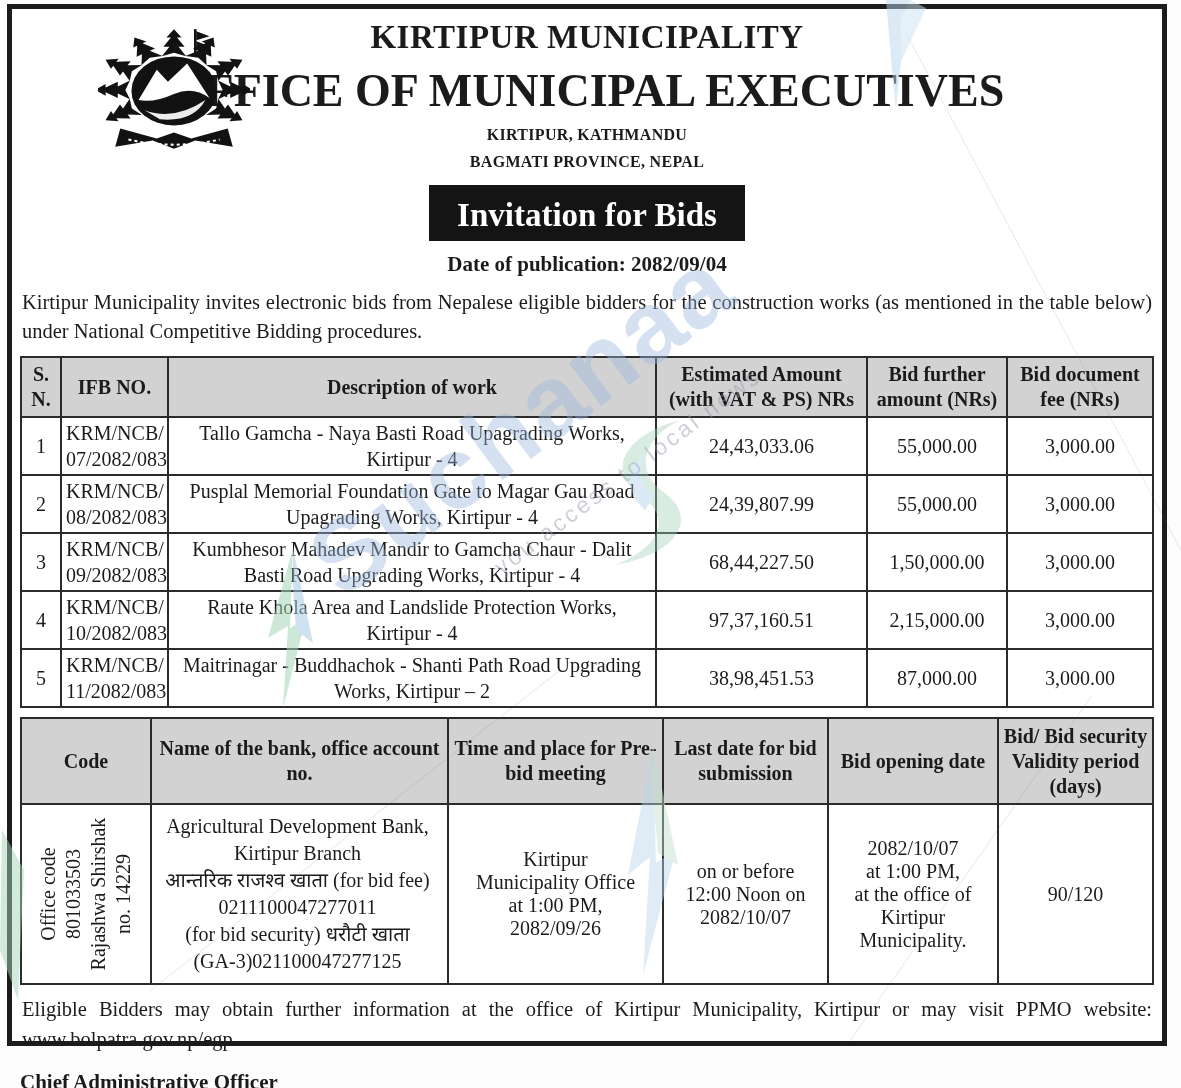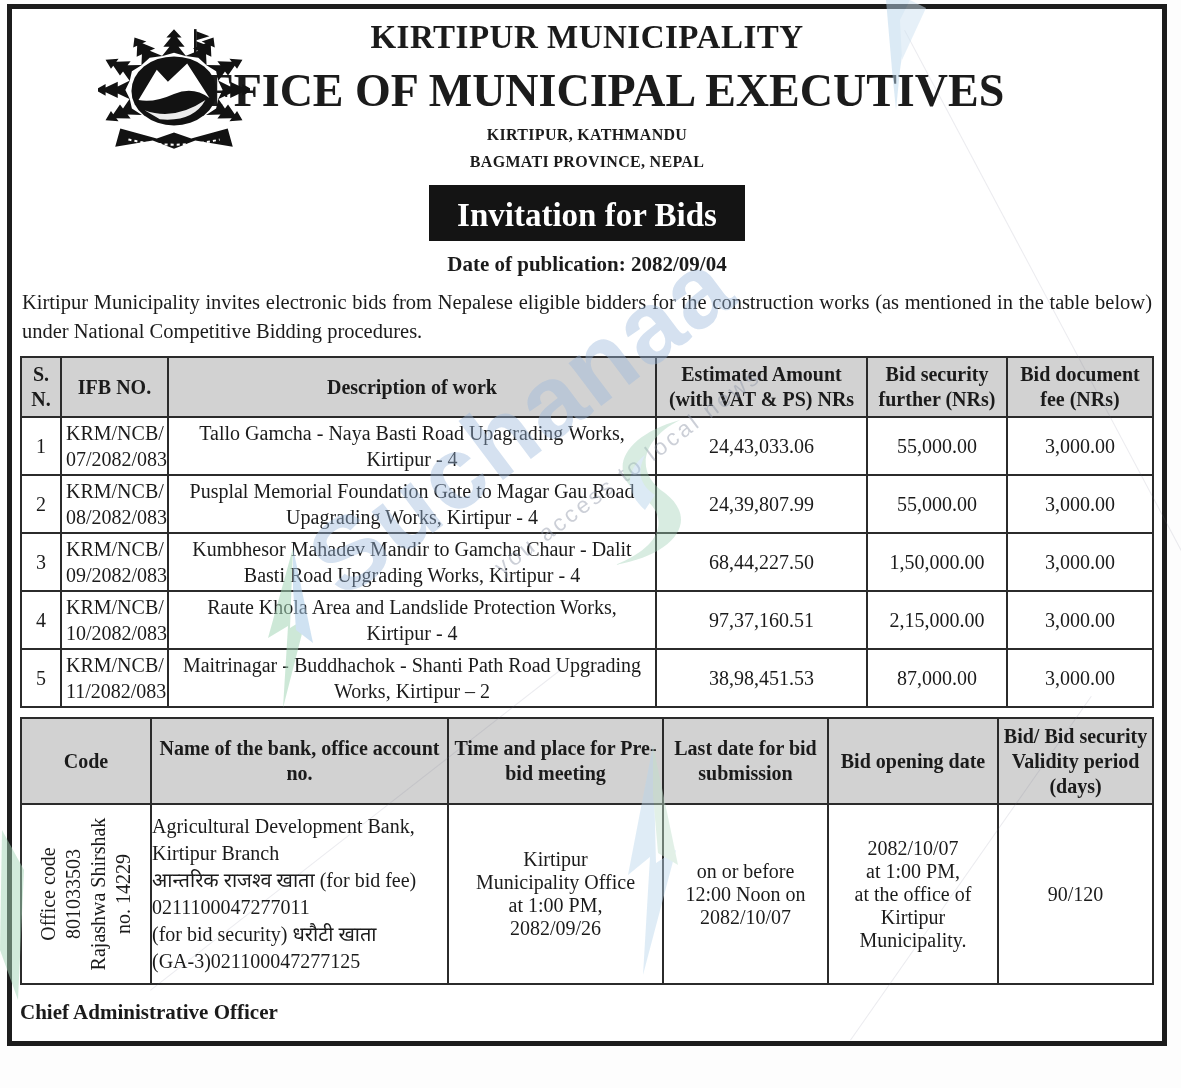--- a/index.html
+++ b/index.html
@@ -20,21 +20,21 @@
   
   table{width:100%;border-collapse:collapse;table-layout:fixed;}
   th,td{border:2px solid #2b2b2b;text-align:center;vertical-align:middle;
         font-size:20px;white-space:pre-line;padding:2px 4px;box-sizing:border-box;}
   th{background:#d2d2d2;font-weight:bold;line-height:1.25;}
   .t1 th{height:60px;}
   .t1 td{height:58px;line-height:1.3;}
   .t2{margin-top:9px;}
   .t2 th{height:86px;}
   .t2 td{height:180px;}
-  .bank-cell{text-align:left;padding-left:0;line-height:1.35;margin-top:48px;}
+  .bank-cell{text-align:center;padding-left:0;line-height:1.35;margin-top:48px;}
   .code-cell{position:relative;}
   .code-rot{position:absolute;left:50%;top:50%;transform:translate(-50%,-50%) rotate(-90deg);
             width:180px;line-height:1.25;font-size:20px;white-space:pre-line;text-align:center;}
   
   .foot{font-size:20.5px;line-height:1.45;text-align:justify;margin:10px 2px 0 2px;}
   .chief{font-size:21px;font-weight:bold;text-align:left;margin:15px 4px 0 0;}
   .source{position:absolute;right:12px;top:1102px;font-family:"Liberation Sans",sans-serif;
           font-style:italic;font-size:18px;color:#222;}
   
   .wm{position:absolute;inset:0;z-index:4;pointer-events:none;overflow:hidden;}
@@ -114,21 +114,21 @@
           <col style="width:140px">
           <col>
       </colgroup>
       <tbody>
           <tr>
         <th>S.
 N.</th>
         <th>IFB NO.</th>
         <th>Description of work</th>
         <th>Estimated Amount (with VAT &amp; PS) NRs</th>
-        <th>Bid security further (NRs)</th>
+        <th>Bid further amount (NRs)</th>
         <th>Bid document fee (NRs)</th>
       </tr>
       <tr>
         <td>1</td>
         <td>KRM/NCB/
 07/2082/083</td>
         <td>Tallo Gamcha - Naya Basti Road Upagrading Works, Kirtipur - 4</td>
         <td>24,43,033.06</td>
         <td>55,000.00</td>
         <td>3,000.00</td>
@@ -213,20 +213,21 @@
         <td>2082/10/07
 at 1:00 PM,
 at the office of
 Kirtipur
 Municipality.</td>
         <td>90/120</td>
       </tr>
     </tbody>
       </table>
 
+    <p class="foot">Eligible Bidders may obtain further information at the office of Kirtipur Municipality, Kirtipur or may visit PPMO website: www.bolpatra.gov.np/egp.</p>
     <div class="chief">Chief Administrative Officer</div>
   </div>
 </div>
 
 <div class="source">Source: Sourya Dainik</div>
 
 <div class="wm">
   <div class="wm-word">Suchanaa</div>
   <div class="wm-tag">you access to local news</div>
   <div class="wm-line" style="left:905px;top:30px;width:660px;transform:rotate(62deg);"></div>

